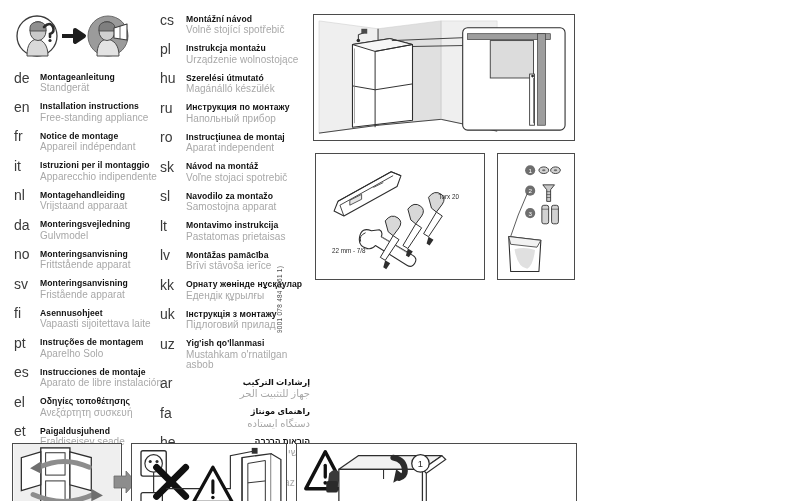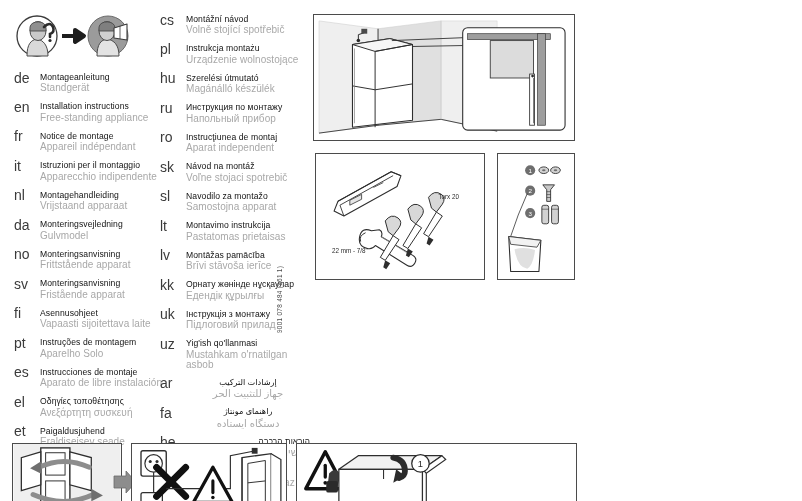--- a/index.html
+++ b/index.html
@@ -17,23 +17,23 @@
   
   .lang-col{position:absolute;}
   #lang-col-1{left:14px;top:72px;width:150px;}
   #lang-col-2{left:160px;top:14px;width:150px;}
   .lang-row{display:flex;align-items:flex-start;margin-bottom:8.1px;}
   .lang-code{
     width:26px;flex:0 0 26px;font-size:14px;line-height:10px;
     color:#3a3a3a;padding-top:0.5px;
   }
   .lang-texts{flex:1 1 auto;min-width:0;}
-  .lang-title{font-size:8.6px;line-height:10.2px;color:#121212;font-weight:400;letter-spacing:.08px;}
+  .lang-title{font-size:8.6px;line-height:10.2px;color:#121212;font-weight:700;letter-spacing:.08px;}
   .lang-sub{font-size:10px;line-height:10px;color:#a8a8a8;margin-top:1.2px;letter-spacing:.05px;}
-  .rtl .lang-title,.rtl .lang-sub{direction:rtl;text-align:center;unicode-bidi:bidi-override;}
+  .rtl .lang-title,.rtl .lang-sub{direction:rtl;text-align:right;unicode-bidi:bidi-override;}
   .rtl .lang-title{font-size:8.2px;}
   .he .lang-title,.he .lang-sub{direction:rtl;text-align:right;}
 
   
   #doc-code{
     position:absolute;left:276px;top:333px;width:80px;height:12px;
     transform:rotate(-90deg);transform-origin:left top;
     font-size:6.4px;color:#4a4a4a;letter-spacing:.3px;white-space:nowrap;
   }
 

